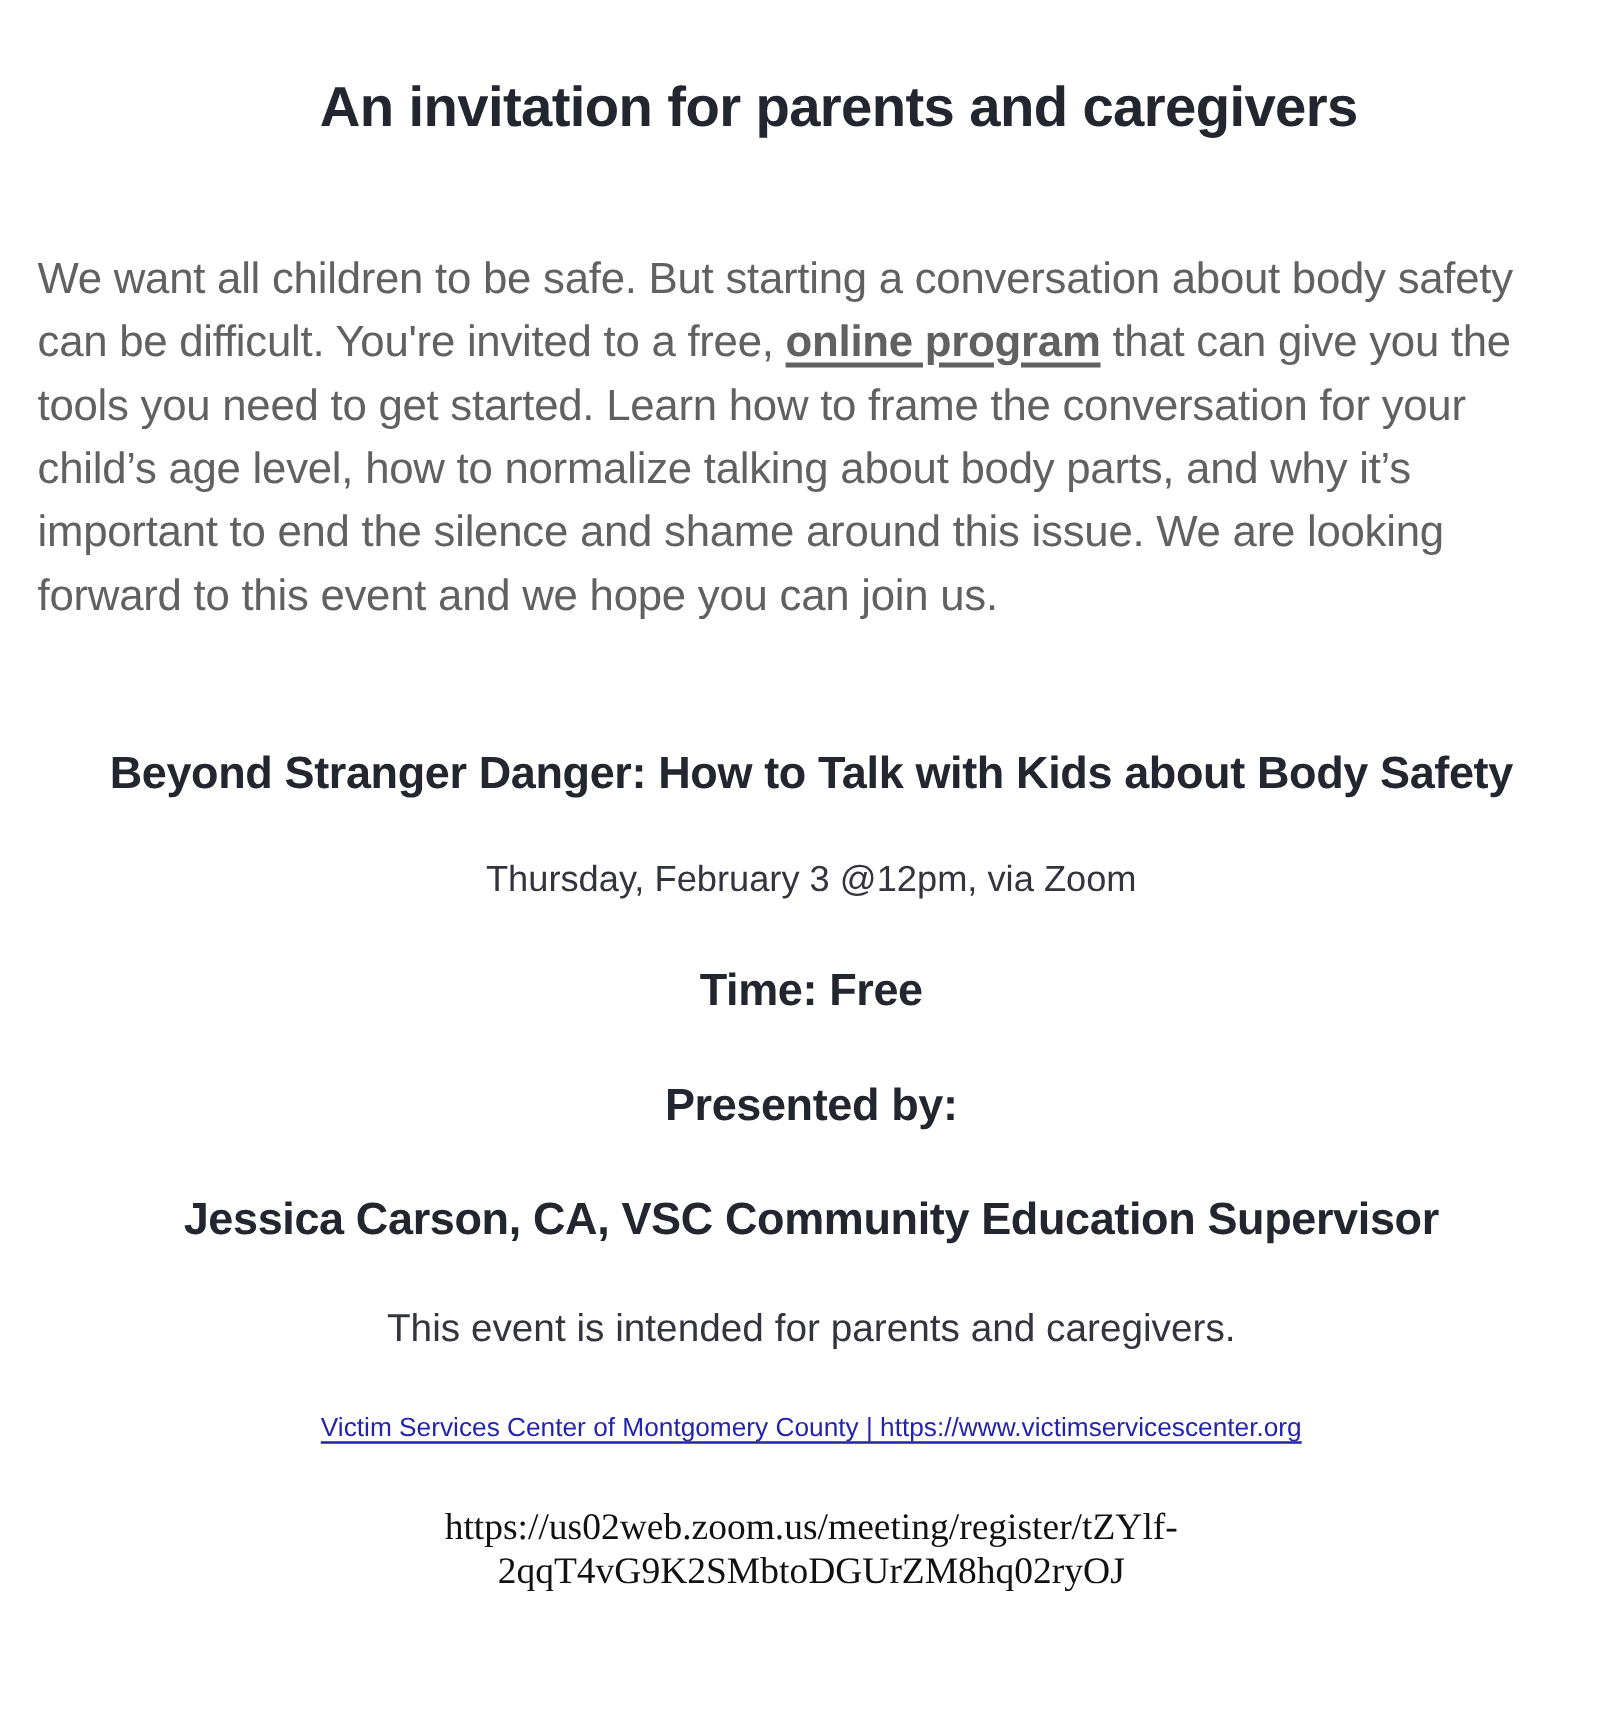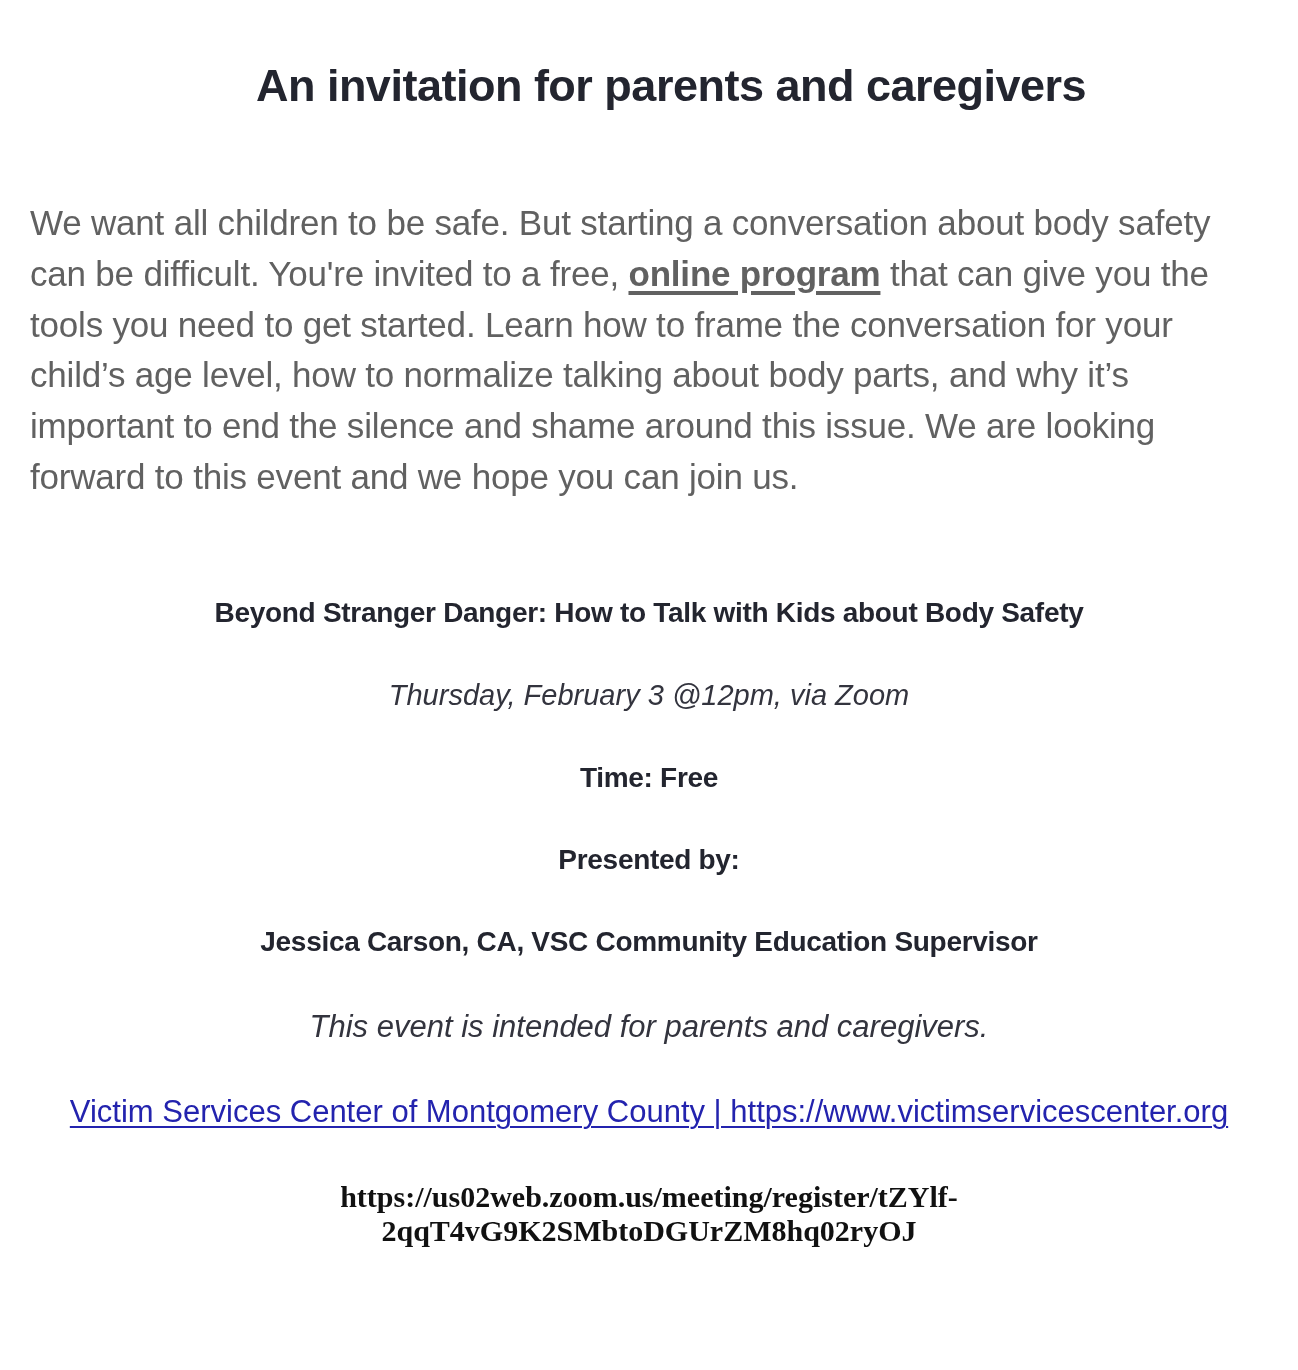--- a/index.html
+++ b/index.html
@@ -40,43 +40,42 @@
     color: inherit;
     text-decoration: underline;
     text-decoration-thickness: 3.5px;
     text-underline-offset: 5px;
     cursor: pointer;
   }
   .center-block { text-align: center; }
   .center-block p { margin-top: 50px; line-height: 1.15; }
   .center-block p.first { margin-top: 94px; }
   .h-bold {
-    font-size: 28px;
+    font-size: 36px;
     font-weight: 700;
     letter-spacing: -0.3px;
     color: var(--heading, #23252f);
   }
   .italic {
     font-size: 29px;
-    font-style: italic;
     color: var(--italic-text, #33343e);
   }
   .italic.small { font-size: 31px; }
-  .link-line { font-size: 31px; }
+  .link-line { font-size: 21px; }
   .link-line a {
     color: var(--link-blue, #2323ae);
     text-decoration: underline;
     text-decoration-thickness: 2px;
     text-underline-offset: 4px;
     cursor: pointer;
   }
   .zoom-url {
     font-family: "Liberation Serif", serif;
     font-size: 30px;
-    font-weight: 700;
+    font-weight: 400;
     color: var(--url-text, #111111);
     max-width: 740px;
     margin-left: auto;
     margin-right: auto;
     line-height: 1.4;
   }
 </style>
 </head>
 <body>
 

